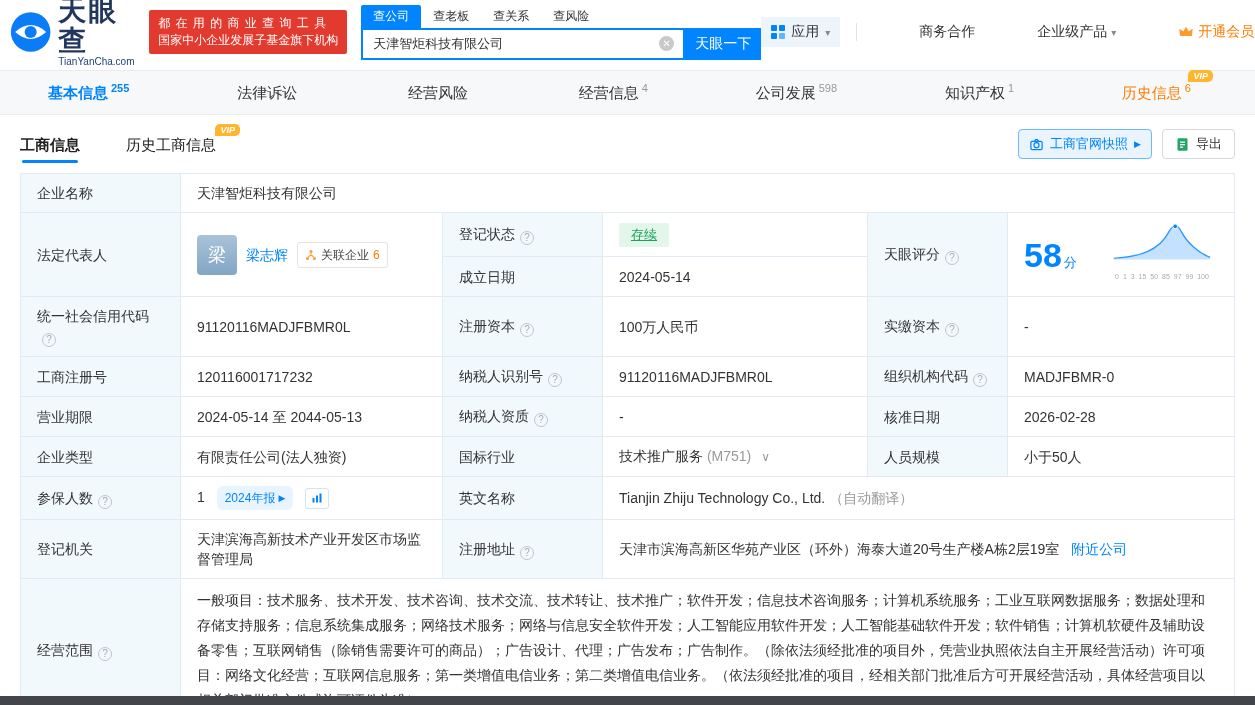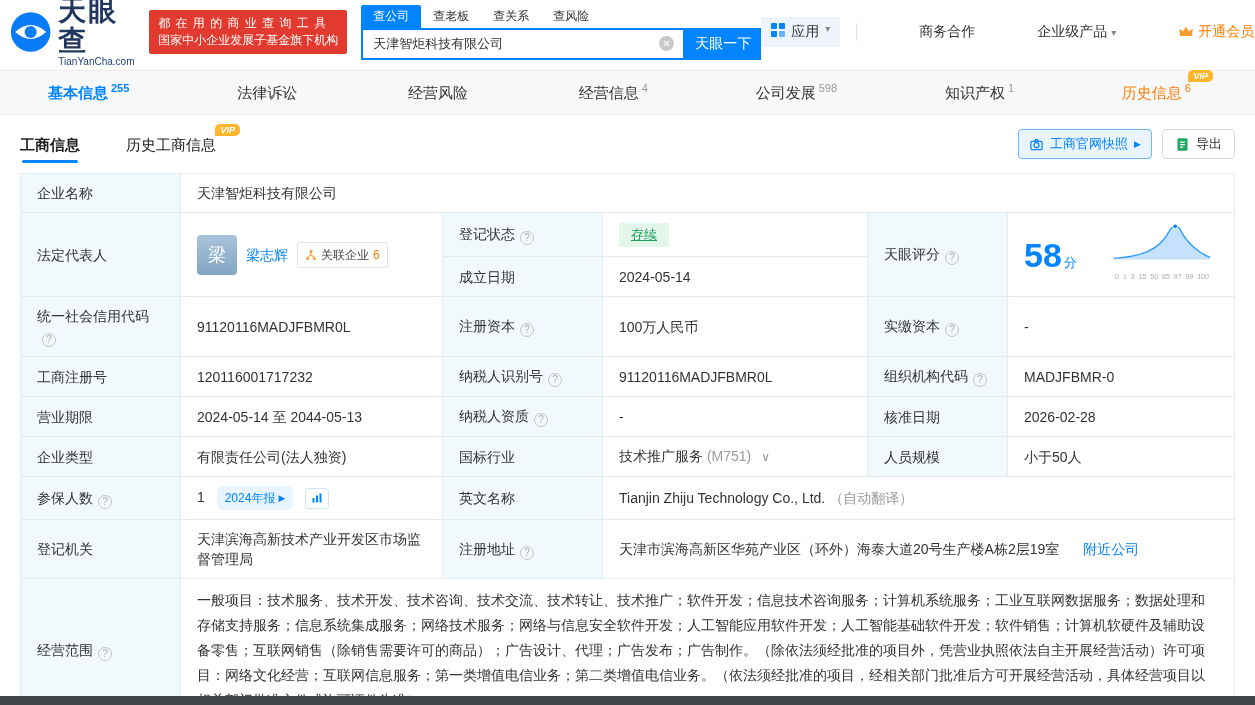--- a/index.html
+++ b/index.html
@@ -19,21 +19,21 @@
   .search-tabs { display:flex; align-items:flex-end; font-size:12px; }
   .search-tab { padding:3px 12px; color:#333; cursor:pointer; }
   .search-tab.active { background:#0084ff; color:#fff; border-radius:2px 2px 0 0; }
   .search-row { display:flex; }
   .search-box { display:flex; align-items:center; width:324px; height:32px; border:2px solid #0084ff; background:#fff; }
   .search-box input { flex:1; border:none; outline:none; font-size:13px; padding:0 10px; color:#333; font-family:inherit; background:transparent; }
   .clear-btn { flex:0 0 15px; width:15px; height:15px; border-radius:50%; background:#c9c9c9; color:#fff; font-size:10px; display:flex; align-items:center; justify-content:center; margin-right:9px; cursor:pointer; }
   .search-btn { width:76px; height:32px; background:#0084ff; color:#fff; border:none; font-size:14px; cursor:pointer; font-family:inherit; }
 
   .header-menu { margin-left:auto; display:flex; align-items:center; gap:16px; font-size:14px; white-space:nowrap; }
-  .apps-pill { display:flex; align-items:flex-start; gap:6px; background:#eef4fc; border-radius:0; padding:6px 10px; cursor:pointer; }
+  .apps-pill { display:flex; align-items:center; gap:6px; background:#eef4fc; border-radius:0; padding:6px 10px; cursor:pointer; }
   .grid-icon { display:grid; grid-template-columns:6px 6px; grid-template-rows:6px 6px; gap:2px; }
   .grid-icon i { background:#0084ff; border-radius:1px; }
   .grid-icon i:nth-child(4) { background:#66b3ff; }
   .caret { font-size:10px; color:#888; }
   .menu-sep { width:1px; height:18px; background:#e3e3e3; }
   .menu-item { cursor:pointer; display:flex; align-items:center; gap:4px; color:#333;padding-left:46px; }
   .menu-item.vip-link { color:#ff7d00; }
   .bell-wrap { cursor:pointer; display:flex; }
 
   
@@ -327,21 +327,21 @@
         <span class="gray">（自动翻译）</span>
       </td>
     </tr>
 
     <tr>
       <td class="lbl"><span>登记机关</span></td>
       <td><span>天津滨海高新技术产业开发区市场监督管理局</span></td>
       <td class="lbl"><span>注册地址</span><span class="help">?</span></td>
       <td colspan="3">
         <span>天津市滨海高新区华苑产业区（环外）海泰大道20号生产楼A栋2层19室</span>
-        <span class="link" style="margin-left:20px;">附近公司</span>
+        <span class="link" style="margin-left:8px;">附近公司</span>
       </td>
     </tr>
 
     <tr>
       <td class="lbl"><span>经营范围</span><span class="help">?</span></td>
       <td colspan="5"><span class="scope-text">一般项目：技术服务、技术开发、技术咨询、技术交流、技术转让、技术推广；软件开发；信息技术咨询服务；计算机系统服务；工业互联网数据服务；数据处理和存储支持服务；信息系统集成服务；网络技术服务；网络与信息安全软件开发；人工智能应用软件开发；人工智能基础软件开发；软件销售；计算机软硬件及辅助设备零售；互联网销售（除销售需要许可的商品）；广告设计、代理；广告发布；广告制作。（除依法须经批准的项目外，凭营业执照依法自主开展经营活动）许可项目：网络文化经营；互联网信息服务；第一类增值电信业务；第二类增值电信业务。（依法须经批准的项目，经相关部门批准后方可开展经营活动，具体经营项目以相关部门批准文件或许可证件为准）</span></td>
     </tr>
   </tbody>
 </table>
 

